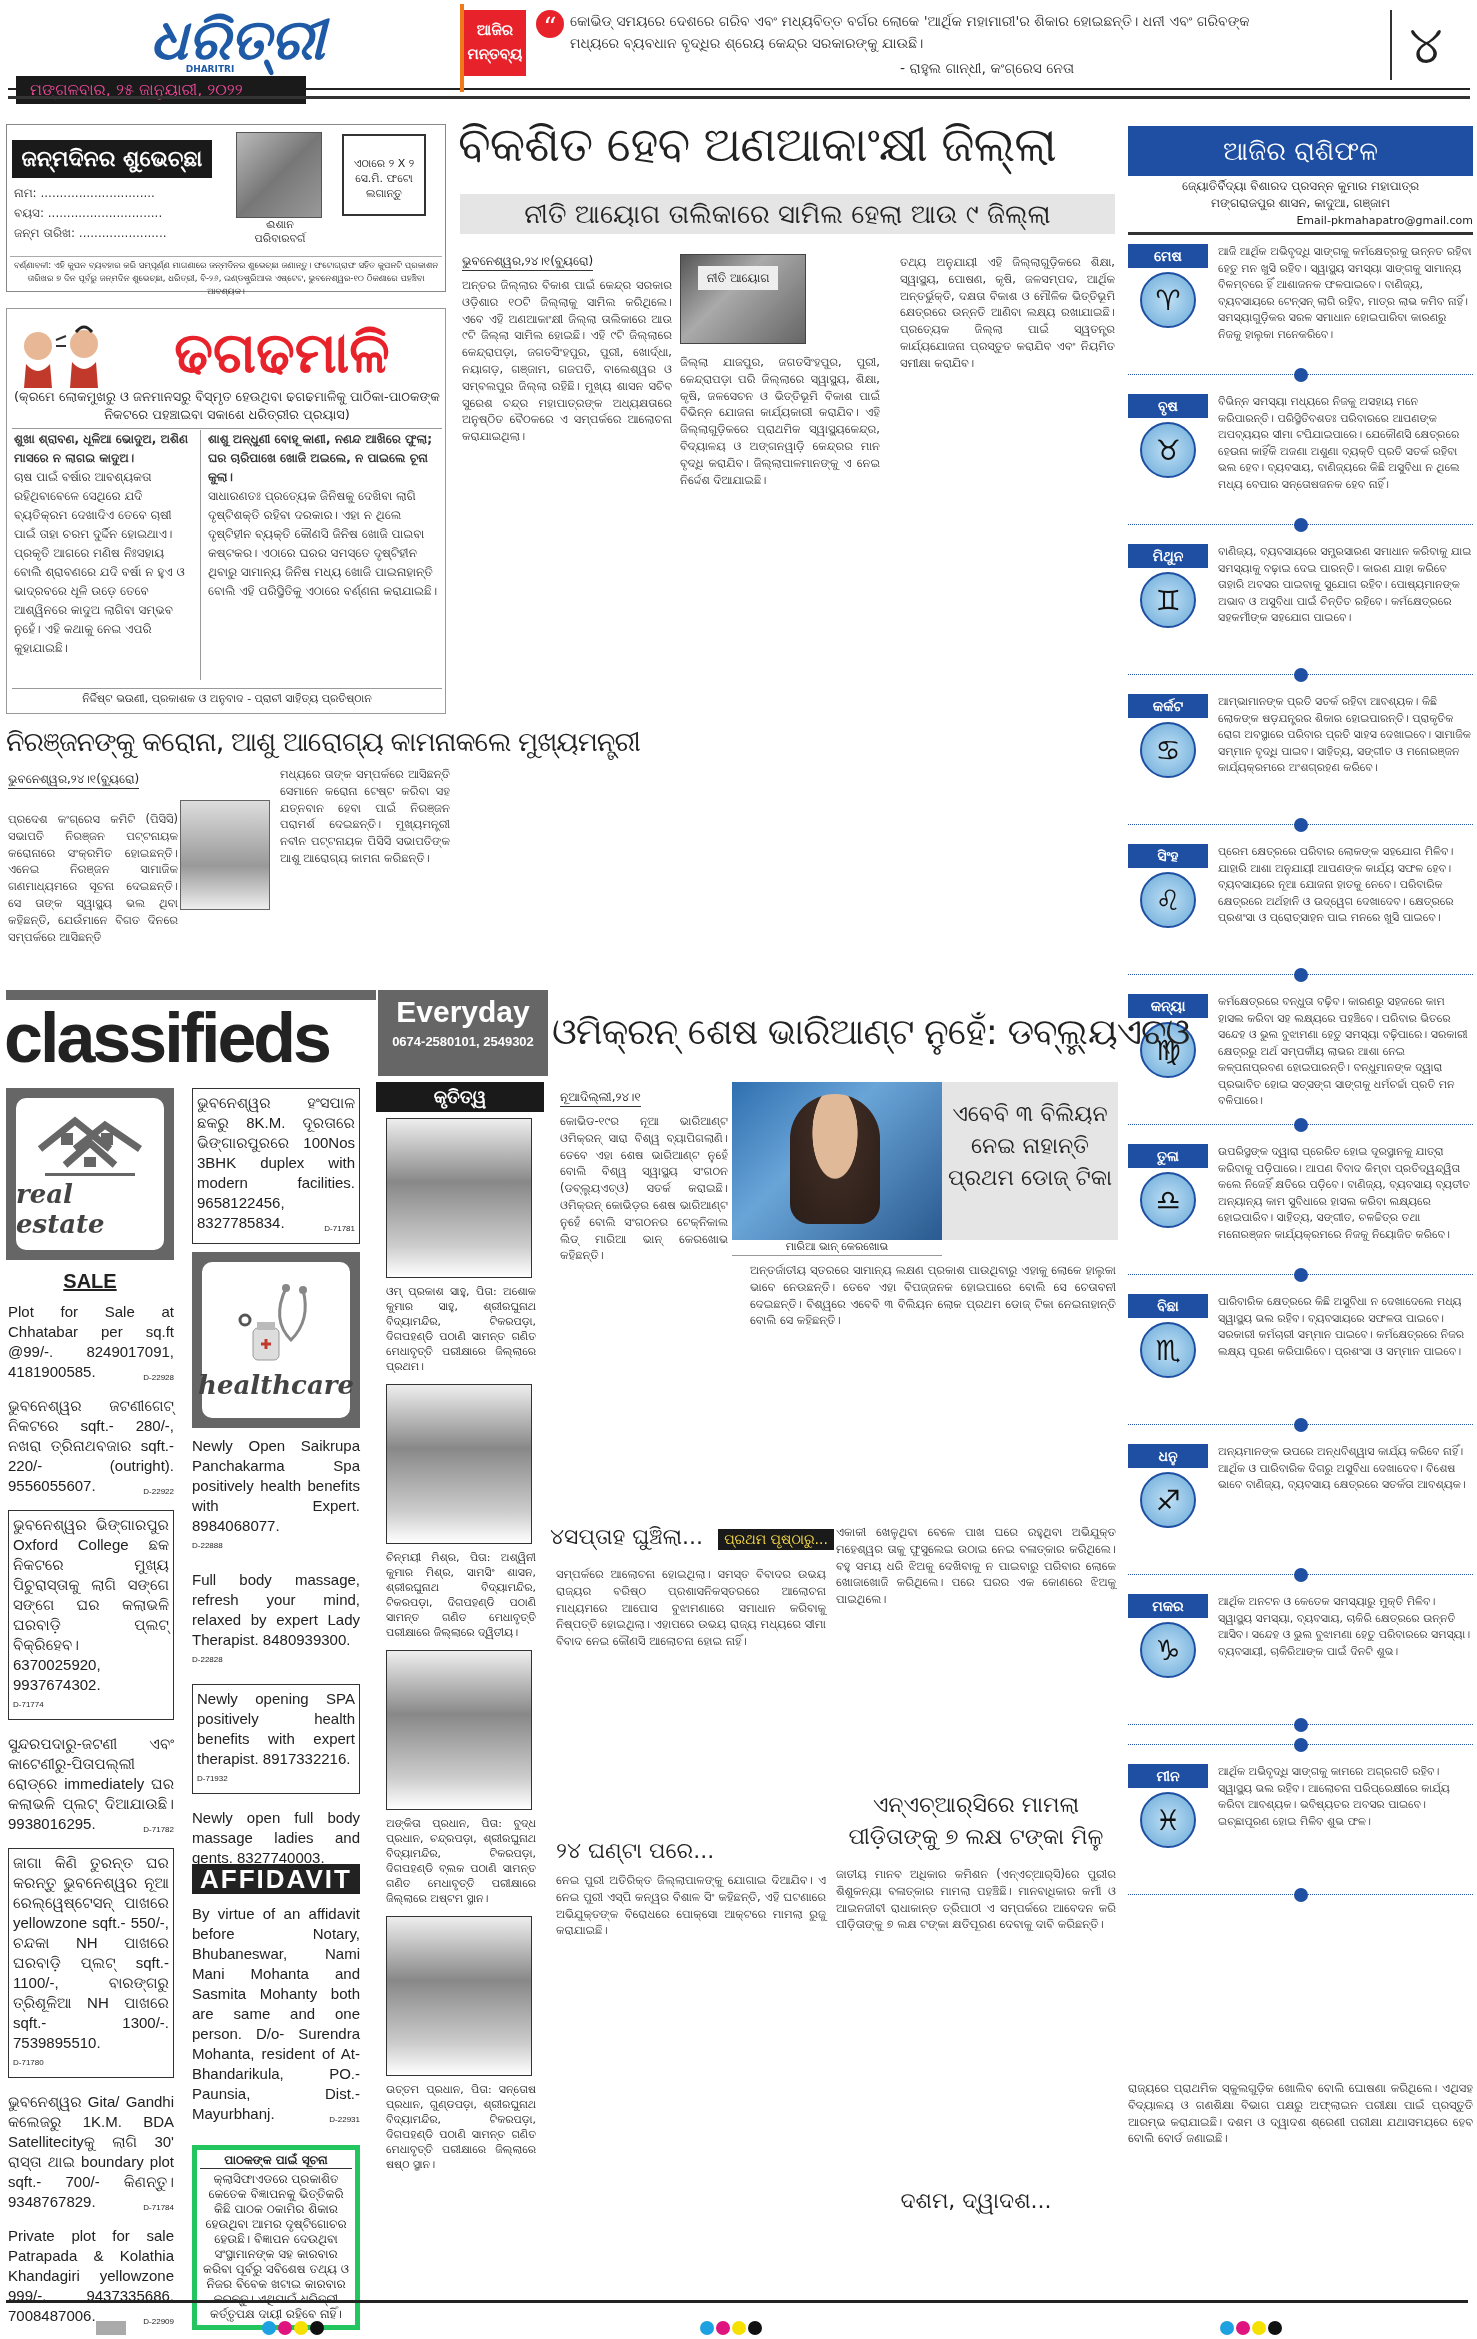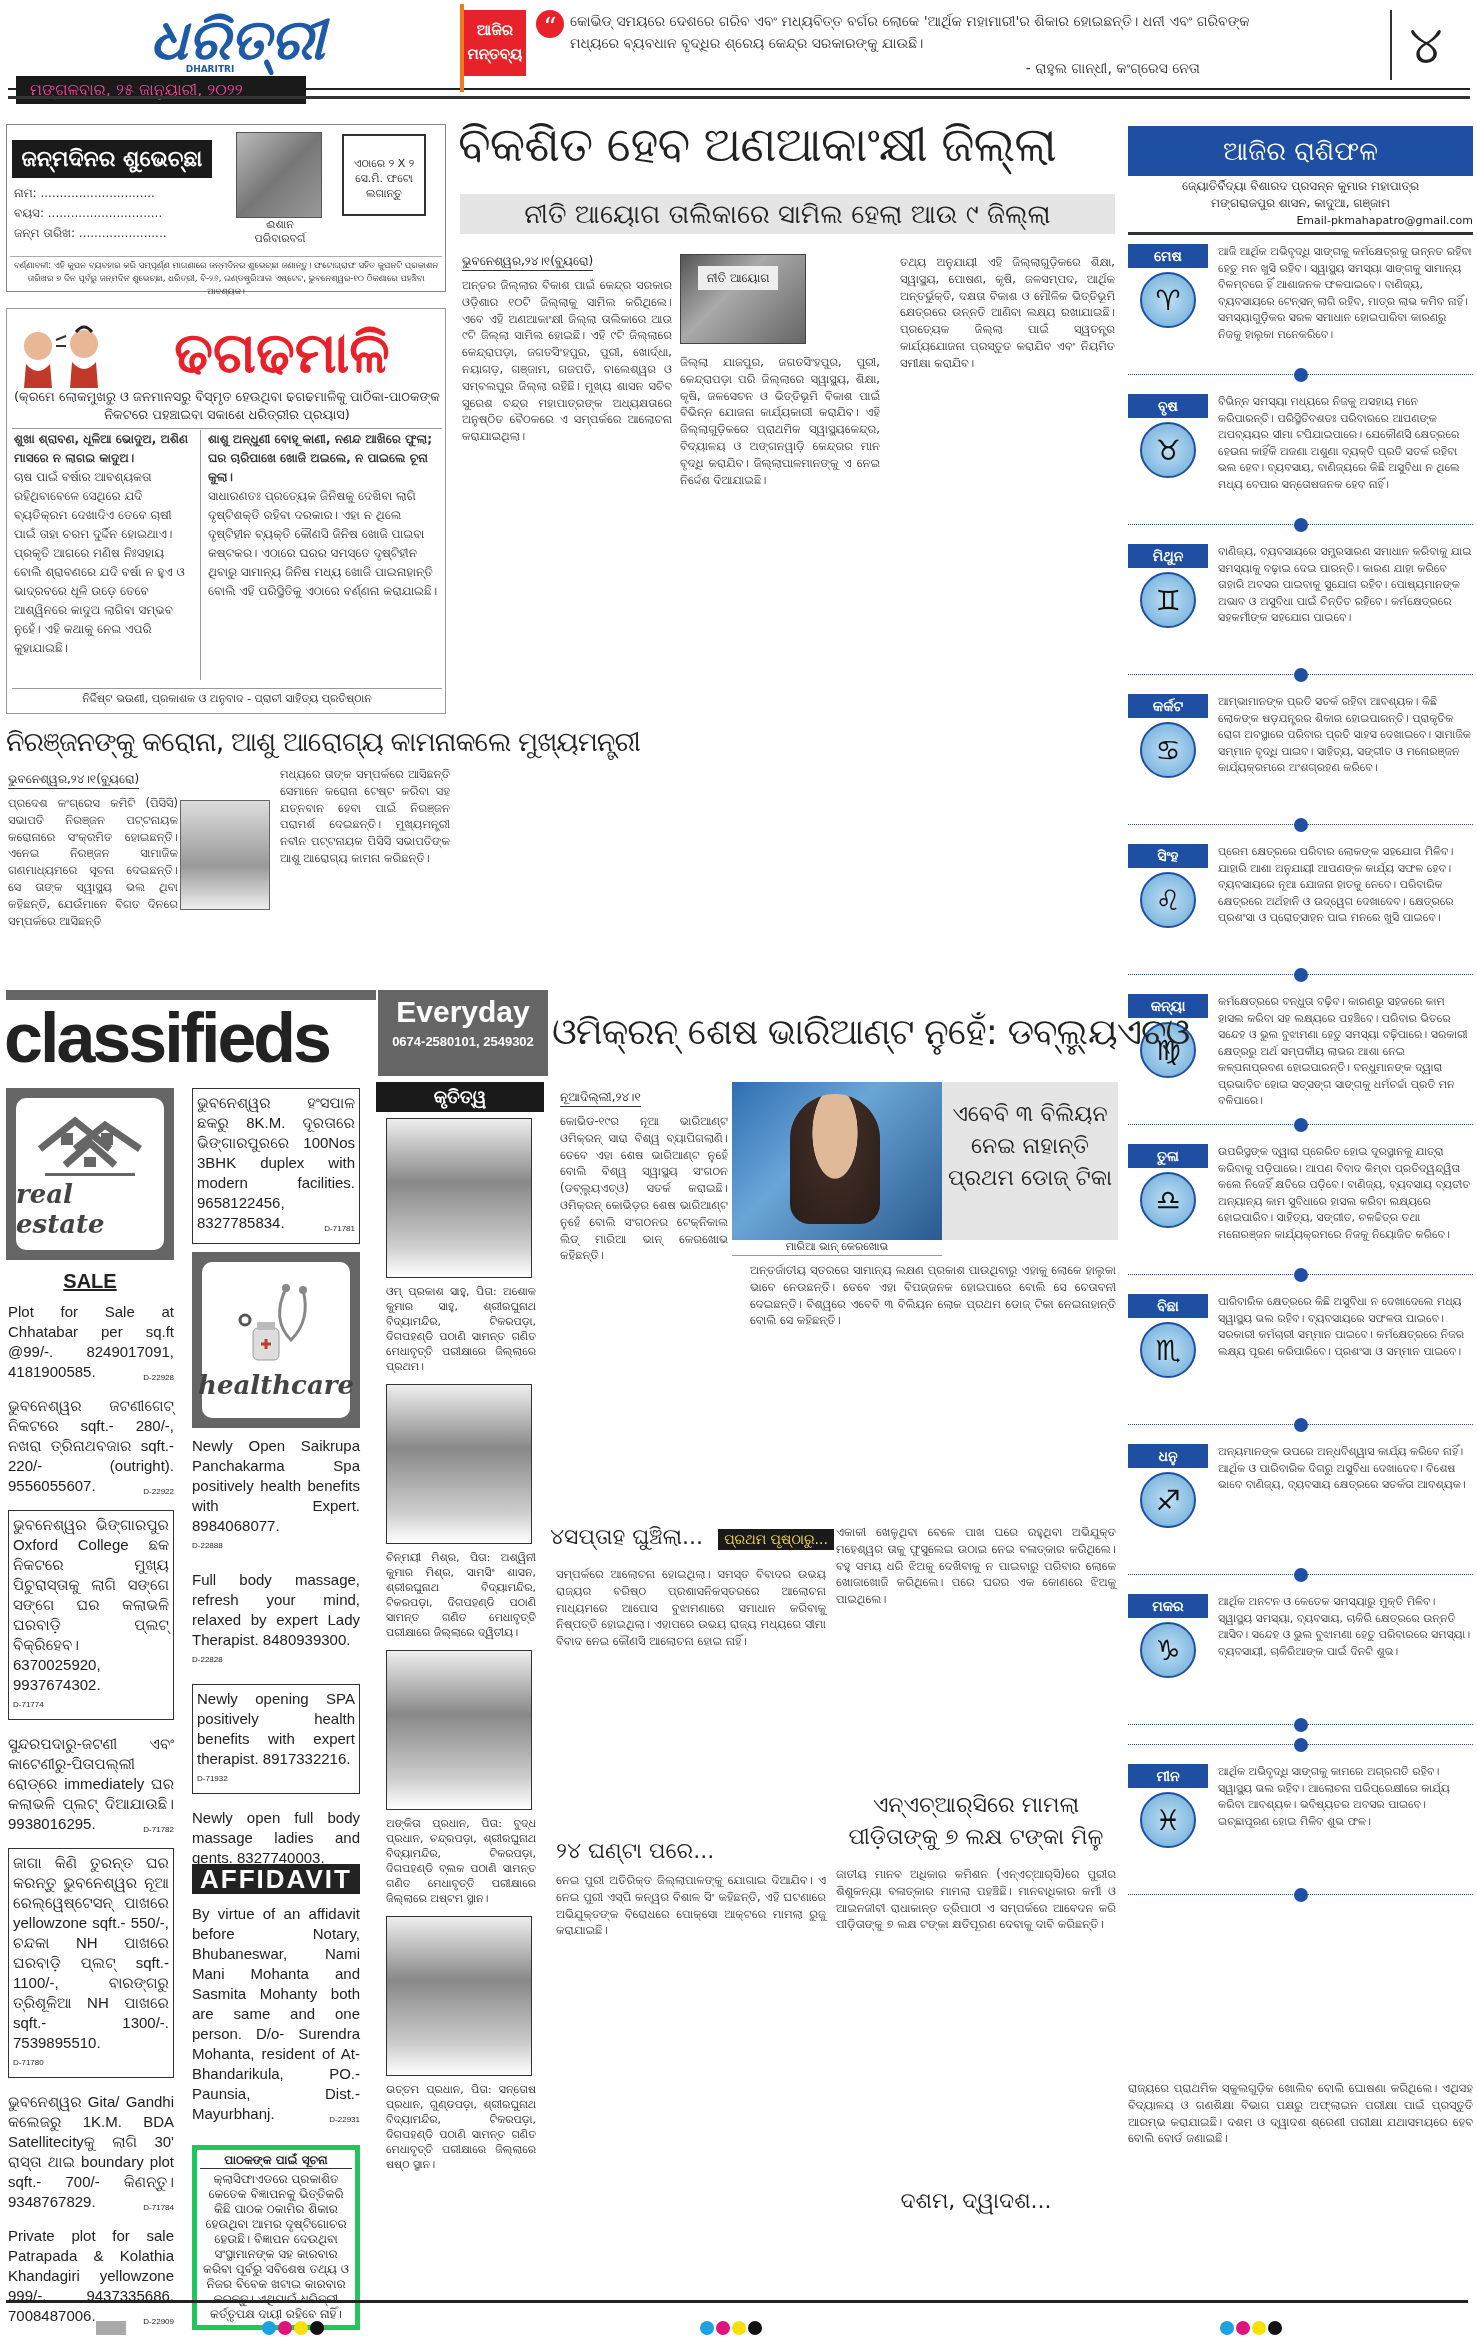--- a/index.html
+++ b/index.html
@@ -6,21 +6,21 @@
 body{width:1477px;height:2339px;background:#fff;font-family:"DejaVu Sans",sans-serif;color:#222;position:relative;overflow:hidden}
 .abs{position:absolute}
 .masthead-logo{left:150px;top:8px;width:120px;height:70px;color:#1f5aa6;font-family:"DejaVu Serif",serif;font-size:56px;font-weight:bold;line-height:62px;text-align:center;font-style:italic}
 .masthead-sub{left:150px;top:64px;width:120px;text-align:center;font-size:9px;color:#1f5aa6;font-weight:bold}
 .dateline-rule{left:8px;top:88px;width:1462px;height:2px;background:#222}
 .dateline{left:16px;top:76px;width:290px;height:28px;background:#1a1a1a;color:#ec4899;font-size:16px;line-height:28px;padding-left:14px;font-weight:normal}
 .quote-box{left:460px;top:4px;width:880px;height:88px;border-left:4px solid #f07a1a}
 .quote-tag{left:464px;top:10px;width:62px;height:66px;background:#e8222a;color:#fff;font-size:15px;font-weight:bold;text-align:center;padding-top:8px;line-height:24px}
 .quote-mark{left:536px;top:10px;width:28px;height:28px;background:#e8222a;border-radius:50%;color:#fff;font-size:26px;line-height:34px;text-align:center;font-family:"DejaVu Serif",serif}
 .quote-text{left:570px;top:10px;width:700px;font-size:14px;line-height:22px;color:#333}
-.quote-attr{left:900px;top:60px;width:300px;font-size:14px;color:#333;text-align:right}
+.quote-attr{left:900px;top:60px;width:300px;font-size:14px;color:#333;}
 .page-num{left:1390px;top:10px;width:70px;height:70px;border-left:2px solid #333;font-size:52px;text-align:center;line-height:70px;color:#222}
 .topline{left:8px;top:96px;width:1462px;height:3px;background:#333}
 
 
 .bday{left:6px;top:124px;width:440px;height:168px;border:1px solid #888}
 .bday-title{left:12px;top:140px;width:200px;height:38px;background:#1a1a1a;color:#fff;font-size:22px;font-weight:bold;line-height:38px;text-align:center}
 .bday-field{font-size:12px;color:#333;left:14px;width:200px}
 .bday-photo{left:236px;top:132px;width:86px;height:86px;background:linear-gradient(135deg,#bbb,#777,#999);border:1px solid #555}
 .bday-cap{left:230px;top:218px;width:100px;text-align:center;font-size:11px;line-height:14px}
 .bday-slot{left:342px;top:134px;width:84px;height:82px;border:2px solid #333;font-size:11px;line-height:15px;text-align:center;padding-top:20px}
@@ -141,21 +141,21 @@
 <div class="abs dhag-divider"></div>
 <div class="abs dhag-col" style="left:208px;top:430px;width:232px">
   <div style="font-weight:bold">ଶାଶୁ ଅନ୍ଧୁଣୀ ବୋହୂ କାଣୀ, ନଣନ୍ଦ ଆଖିରେ ଫୁଲା; ଘର ଚାରିପାଖେ ଖୋଜି ଅଇଲେ, ନ ପାଇଲେ ଚୂନା କୁଲା।</div>
   <div>ସାଧାରଣତଃ ପ୍ରତ୍ୟେକ ଜିନିଷକୁ ଦେଖିବା ଲାଗି ଦୃଷ୍ଟିଶକ୍ତି ରହିବା ଦରକାର। ଏହା ନ ଥିଲେ ଦୃଷ୍ଟିହୀନ ବ୍ୟକ୍ତି କୌଣସି ଜିନିଷ ଖୋଜି ପାଇବା କଷ୍ଟକର। ଏଠାରେ ଘରର ସମସ୍ତେ ଦୃଷ୍ଟିହୀନ ଥିବାରୁ ସାମାନ୍ୟ ଜିନିଷ ମଧ୍ୟ ଖୋଜି ପାଇନାହାନ୍ତି ବୋଲି ଏହି ପରିସ୍ଥିତିକୁ ଏଠାରେ ବର୍ଣ୍ଣନା କରାଯାଇଛି।</div>
 </div>
 <div class="abs dhag-foot">ନିର୍ଦ୍ଦିଷ୍ଟ ଭଉଣୀ, ପ୍ରକାଶକ ଓ ଅନୁବାଦ - ପ୍ରାଚୀ ସାହିତ୍ୟ ପ୍ରତିଷ୍ଠାନ</div>
 
 <div class="abs niranjan-head">ନିରଞ୍ଜନଙ୍କୁ କରୋନା, ଆଶୁ ଆରୋଗ୍ୟ କାମନାକଲେ ମୁଖ୍ୟମନ୍ତ୍ରୀ</div>
 <div class="abs" style="left:8px;top:768px;width:170px">
   <div class="dateline-small">ଭୁବନେଶ୍ୱର,୨୪।୧(ବ୍ୟୁରୋ)</div>
-  <div class="body-text" style="margin-top:6px">ପ୍ରଦେଶ କଂଗ୍ରେସ କମିଟି (ପିସିସି) ସଭାପତି ନିରଞ୍ଜନ ପଟ୍ଟନାୟକ କରୋନାରେ ସଂକ୍ରମିତ ହୋଇଛନ୍ତି। ଏନେଇ ନିରଞ୍ଜନ ସାମାଜିକ ଗଣମାଧ୍ୟମରେ ସୂଚନା ଦେଇଛନ୍ତି। ସେ ତାଙ୍କ ସ୍ୱାସ୍ଥ୍ୟ ଭଲ ଥିବା କହିଛନ୍ତି, ଯେଉଁମାନେ ବିଗତ ଦିନରେ ସମ୍ପର୍କରେ ଆସିଛନ୍ତି</div>
+  <div class="body-text" style="margin-top:22px">ପ୍ରଦେଶ କଂଗ୍ରେସ କମିଟି (ପିସିସି) ସଭାପତି ନିରଞ୍ଜନ ପଟ୍ଟନାୟକ କରୋନାରେ ସଂକ୍ରମିତ ହୋଇଛନ୍ତି। ଏନେଇ ନିରଞ୍ଜନ ସାମାଜିକ ଗଣମାଧ୍ୟମରେ ସୂଚନା ଦେଇଛନ୍ତି। ସେ ତାଙ୍କ ସ୍ୱାସ୍ଥ୍ୟ ଭଲ ଥିବା କହିଛନ୍ତି, ଯେଉଁମାନେ ବିଗତ ଦିନରେ ସମ୍ପର୍କରେ ଆସିଛନ୍ତି</div>
 </div>
 <div class="abs cm-photo"></div>
 <div class="abs body-text" style="left:280px;top:766px;width:170px">ମଧ୍ୟରେ ତାଙ୍କ ସମ୍ପର୍କରେ ଆସିଛନ୍ତି ସେମାନେ କରୋନା ଟେଷ୍ଟ କରିବା ସହ ଯତ୍ନବାନ ହେବା ପାଇଁ ନିରଞ୍ଜନ ପରାମର୍ଶ ଦେଇଛନ୍ତି। ମୁଖ୍ୟମନ୍ତ୍ରୀ ନବୀନ ପଟ୍ଟନାୟକ ପିସିସି ସଭାପତିଙ୍କ ଆଶୁ ଆରୋଗ୍ୟ କାମନା କରିଛନ୍ତି।</div>
 
 <div class="abs main-head">ବିକଶିତ ହେବ ଅଣଆକାଂକ୍ଷୀ ଜିଲ୍ଲା</div>
 <div class="abs main-sub">ନୀତି ଆୟୋଗ ତାଲିକାରେ ସାମିଲ ହେଲା ଆଉ ୯ ଜିଲ୍ଲା</div>
 <div class="abs" style="left:462px;top:250px;width:210px">
   <div class="dateline-small">ଭୁବନେଶ୍ୱର,୨୪।୧(ବ୍ୟୁରୋ)</div>
   <div class="body-text" style="margin-top:6px">ଅନ୍ତର ଜିଲ୍ଲାର ବିକାଶ ପାଇଁ କେନ୍ଦ୍ର ସରକାର ଓଡ଼ିଶାର ୧୦ଟି ଜିଲ୍ଲାକୁ ସାମିଲ କରିଥିଲେ। ଏବେ ଏହି ଅଣଆକାଂକ୍ଷୀ ଜିଲ୍ଲା ତାଲିକାରେ ଆଉ ୯ଟି ଜିଲ୍ଲା ସାମିଲ ହୋଇଛି। ଏହି ୯ଟି ଜିଲ୍ଲାରେ କେନ୍ଦ୍ରାପଡ଼ା, ଜଗତସିଂହପୁର, ପୁରୀ, ଖୋର୍ଦ୍ଧା, ନୟାଗଡ଼, ଗଞ୍ଜାମ, ଗଜପତି, ବାଲେଶ୍ୱର ଓ ସମ୍ବଲପୁର ଜିଲ୍ଲା ରହିଛି। ମୁଖ୍ୟ ଶାସନ ସଚିବ ସୁରେଶ ଚନ୍ଦ୍ର ମହାପାତ୍ରଙ୍କ ଅଧ୍ୟକ୍ଷତାରେ ଅନୁଷ୍ଠିତ ବୈଠକରେ ଏ ସମ୍ପର୍କରେ ଆଲୋଚନା କରାଯାଇଥିଲା।</div>
 </div>

